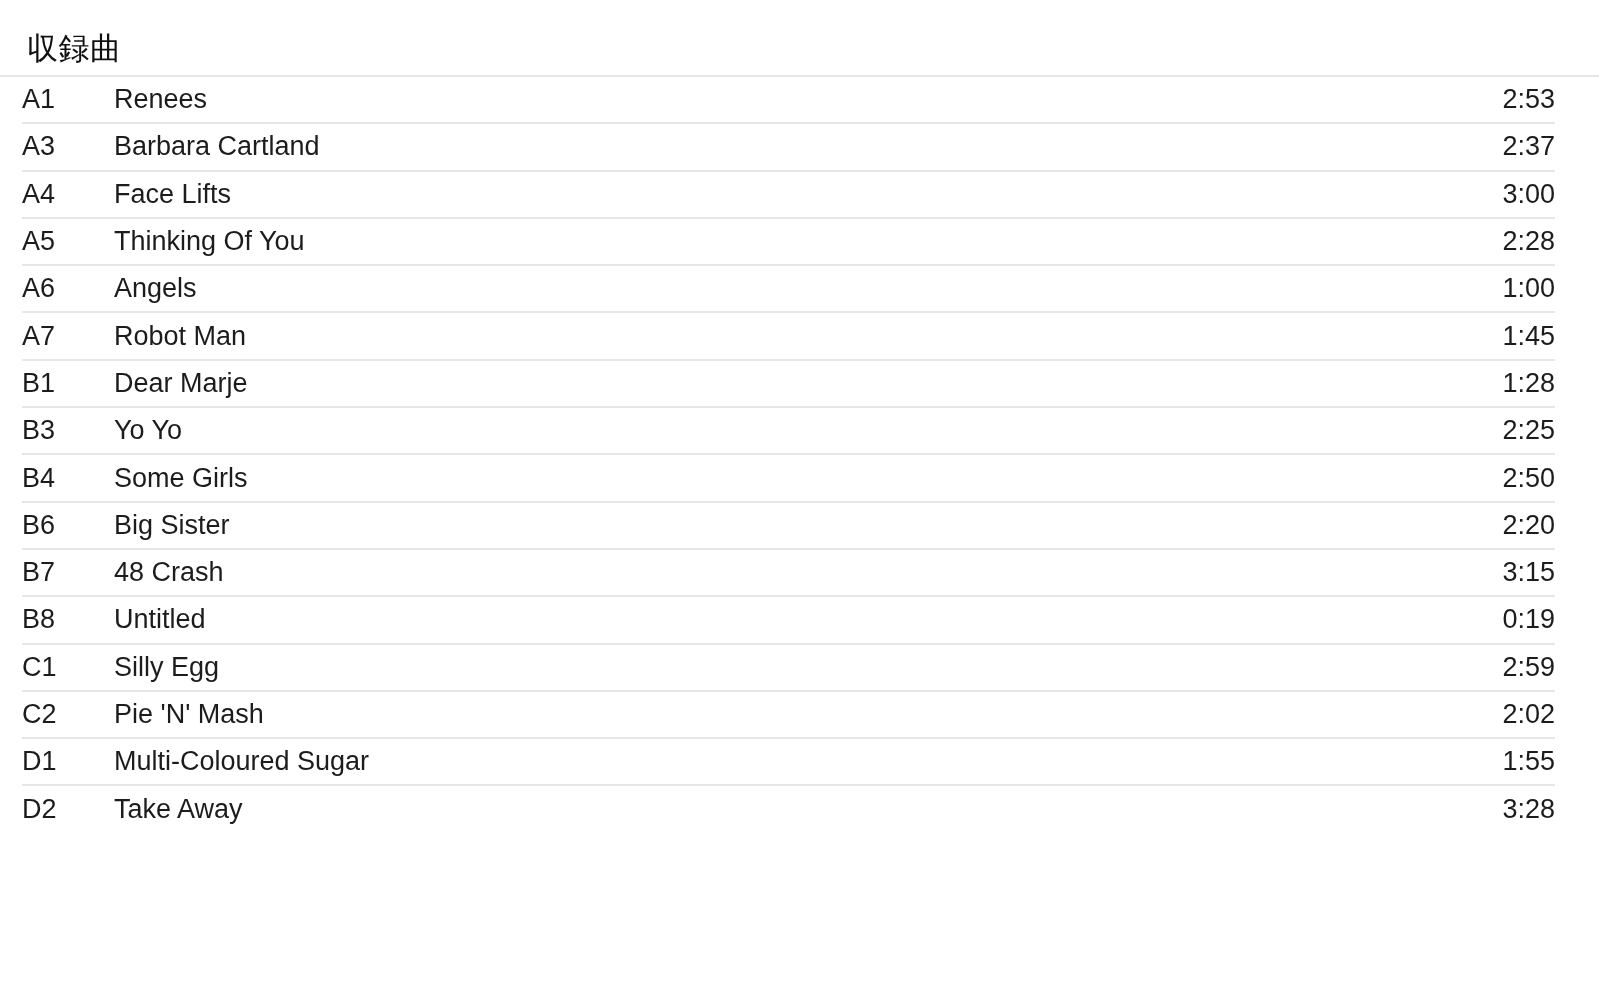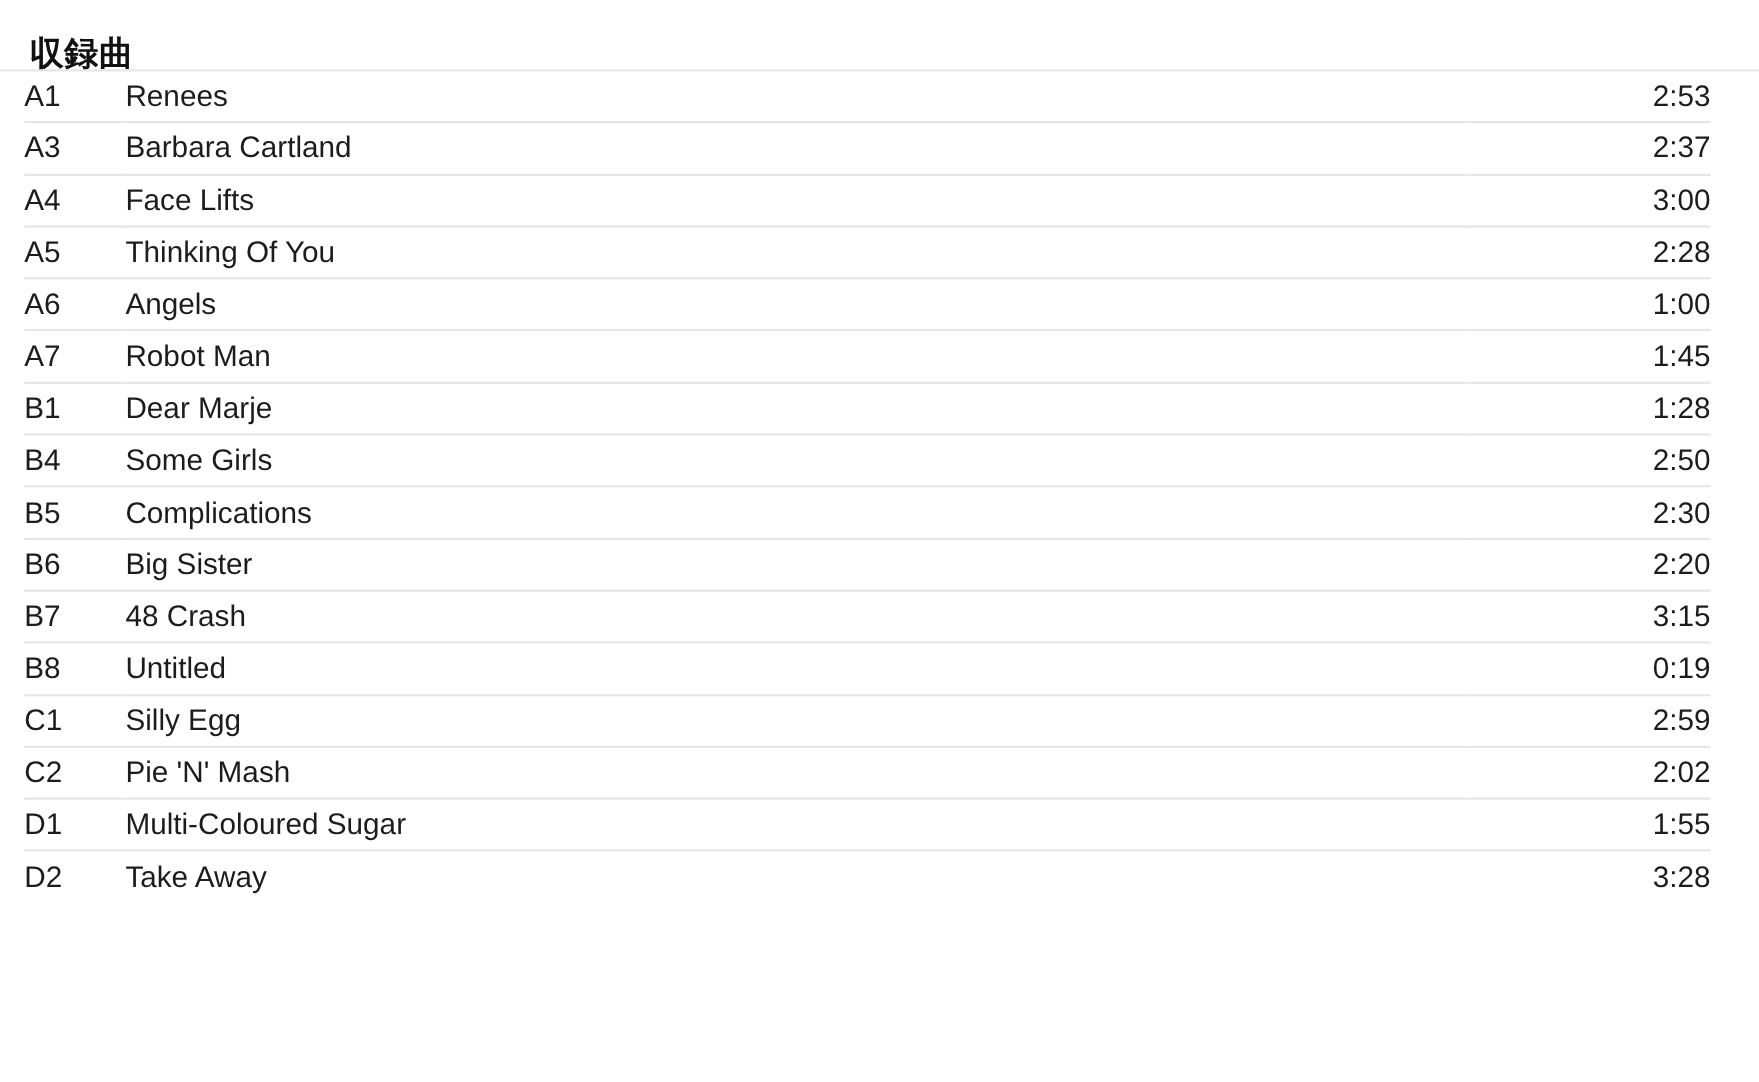--- a/index.html
+++ b/index.html
@@ -25,31 +25,31 @@
 
   
   .section-heading {
     margin: 0;
     padding: 0;
     position: absolute;
     left: 27px;
     top: 30px;
     font-size: 31px;
     line-height: 38px;
-    font-weight: bold;
+    font-weight: normal;
     letter-spacing: 0.5px;
     color: #111111;
     white-space: nowrap;
   }
 
   
   .tracklist-wrap {
     position: absolute;
     left: 0;
-    top: 63px;
+    top: 75px;
     width: 1599px;
   }
 
   table.tracklist {
     border-collapse: collapse;
     width: 1599px;
     table-layout: fixed;
     border-top: 2px solid #e6e6e6;
   }
 
@@ -158,34 +158,34 @@
           </tr>
           <tr>
             <td class="edge-left"></td>
             <td class="col-position">B1</td>
             <td class="col-title">Dear Marje</td>
             <td class="col-duration">1:28</td>
             <td class="edge-right"></td>
           </tr>
           <tr>
             <td class="edge-left"></td>
+            <td class="col-position">B3</td>
+            <td class="col-title">Yo Yo</td>
+            <td class="col-duration">2:25</td>
+            <td class="edge-right"></td>
+          </tr>
+          <tr>
+            <td class="edge-left"></td>
             <td class="col-position">B4</td>
             <td class="col-title">Some Girls</td>
             <td class="col-duration">2:50</td>
             <td class="edge-right"></td>
           </tr>
           <tr>
             <td class="edge-left"></td>
-            <td class="col-position">B5</td>
-            <td class="col-title">Complications</td>
-            <td class="col-duration">2:30</td>
-            <td class="edge-right"></td>
-          </tr>
-          <tr>
-            <td class="edge-left"></td>
             <td class="col-position">B6</td>
             <td class="col-title">Big Sister</td>
             <td class="col-duration">2:20</td>
             <td class="edge-right"></td>
           </tr>
           <tr>
             <td class="edge-left"></td>
             <td class="col-position">B7</td>
             <td class="col-title">48 Crash</td>
             <td class="col-duration">3:15</td>

